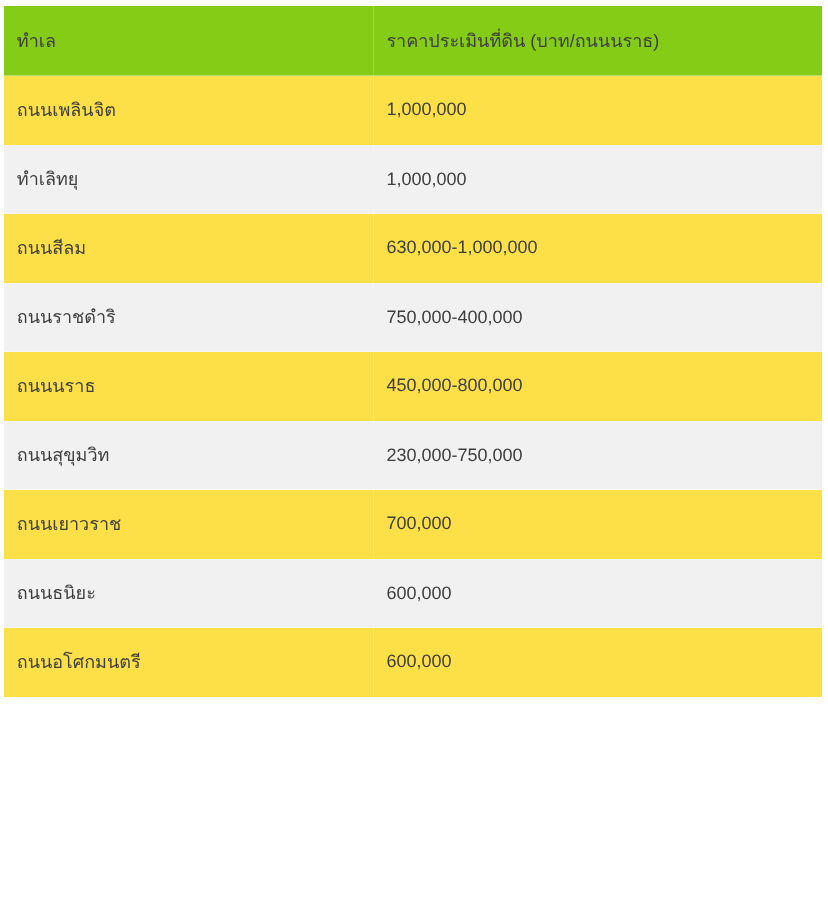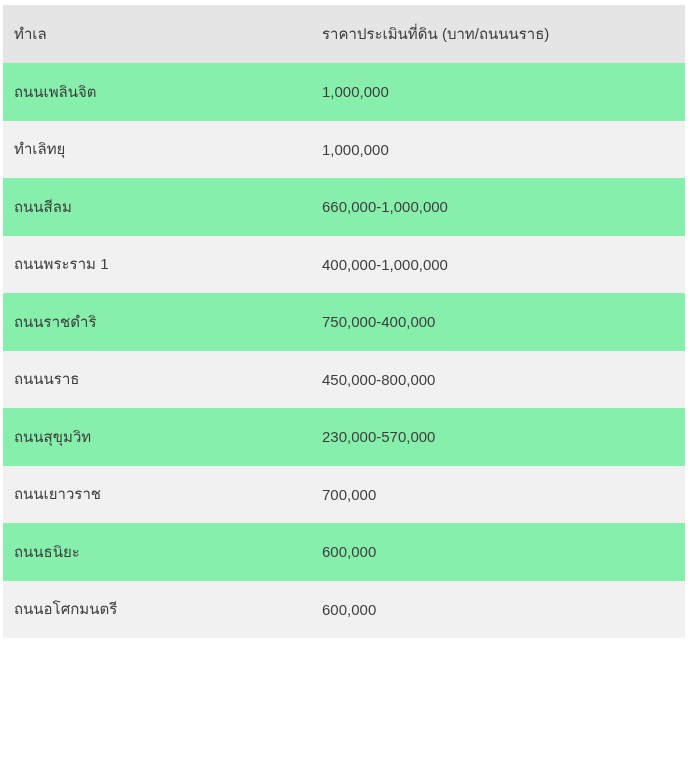--- a/index.html
+++ b/index.html
@@ -28,26 +28,26 @@
     font-size: 15px;
     font-weight: 400;
     color: #3e3e3e;
     text-align: left;
     vertical-align: middle;
     padding: 0 8px 0 11px;
     white-space: nowrap;
     overflow: hidden;
   }
   table.land-price thead tr {
-    background: #e5e5e5;
+    background: #84cc16;
     height: 58px;
   }
   table.land-price tbody tr {
     height: 57.5px;
-    background: #86efac;
+    background: #fde047;
   }
   table.land-price tbody tr:nth-child(even) {
     background: #f1f1f2;
   }
 </style>
 </head>
 <body>
 
 <div class="table-wrap">
   <table class="land-price">
@@ -65,37 +65,33 @@
         <tr>
     <td>ถนนเพลินจิต</td>
     <td>1,000,000</td>
   </tr>
         <tr>
     <td>ทำเลิทยุ</td>
     <td>1,000,000</td>
   </tr>
         <tr>
     <td>ถนนสีลม</td>
-    <td>660,000-1,000,000</td>
-  </tr>
-        <tr>
-    <td>ถนนพระราม 1</td>
-    <td>400,000-1,000,000</td>
+    <td>630,000-1,000,000</td>
   </tr>
         <tr>
     <td>ถนนราชดำริ</td>
     <td>750,000-400,000</td>
   </tr>
         <tr>
     <td>ถนนนราธ</td>
     <td>450,000-800,000</td>
   </tr>
         <tr>
     <td>ถนนสุขุมวิท</td>
-    <td>230,000-570,000</td>
+    <td>230,000-750,000</td>
   </tr>
         <tr>
     <td>ถนนเยาวราช</td>
     <td>700,000</td>
   </tr>
         <tr>
     <td>ถนนธนิยะ</td>
     <td>600,000</td>
   </tr>
         <tr>

